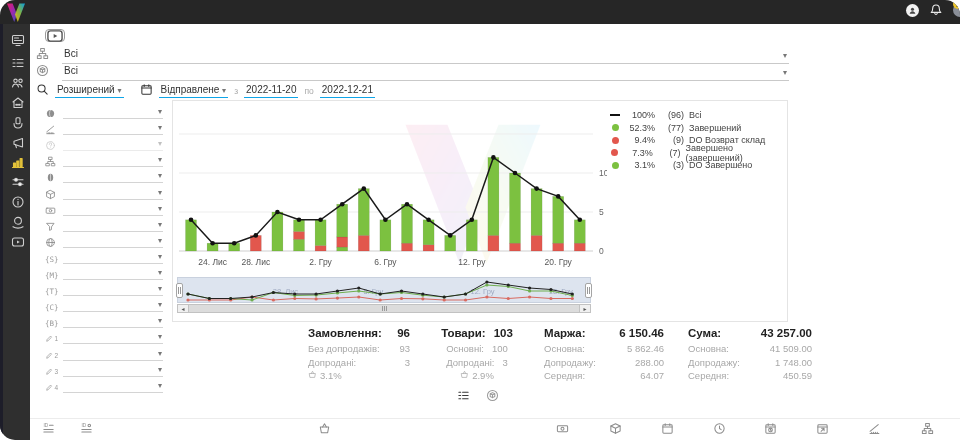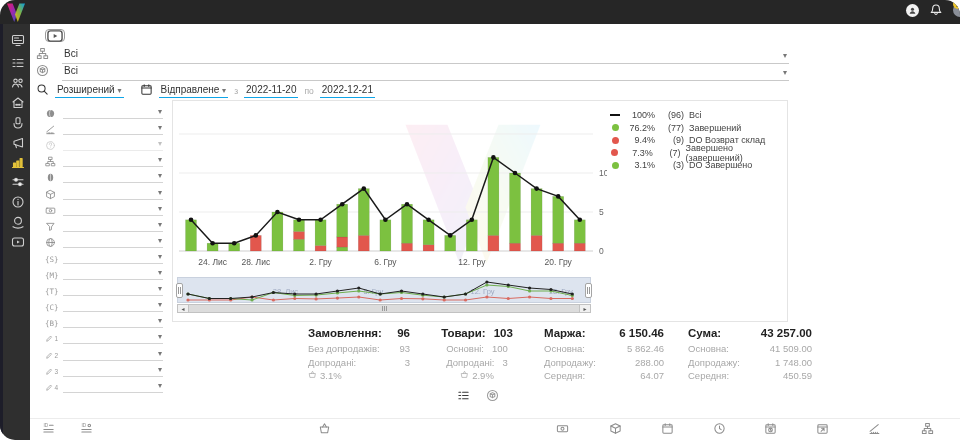--- a/index.html
+++ b/index.html
@@ -538,21 +538,21 @@
             <span class="lg-dash"></span>
           </span>
           <span class="lg-pct">100%</span>
           <span class="lg-cnt">(96)</span>
           <span>Всі</span>
         </div>
         <div class="lg-row">
           <span class="lg-mark">
             <span class="lg-dot" style="background:#7cc140"></span>
           </span>
-          <span class="lg-pct">76.2%</span>
+          <span class="lg-pct">52.3%</span>
           <span class="lg-cnt">(77)</span>
           <span>Завершений</span>
         </div>
         <div class="lg-row">
           <span class="lg-mark">
             <span class="lg-dot" style="background:#e2574d"></span>
           </span>
           <span class="lg-pct">9.4%</span>
           <span class="lg-cnt">(9)</span>
           <span>DO Возврат склад</span>

